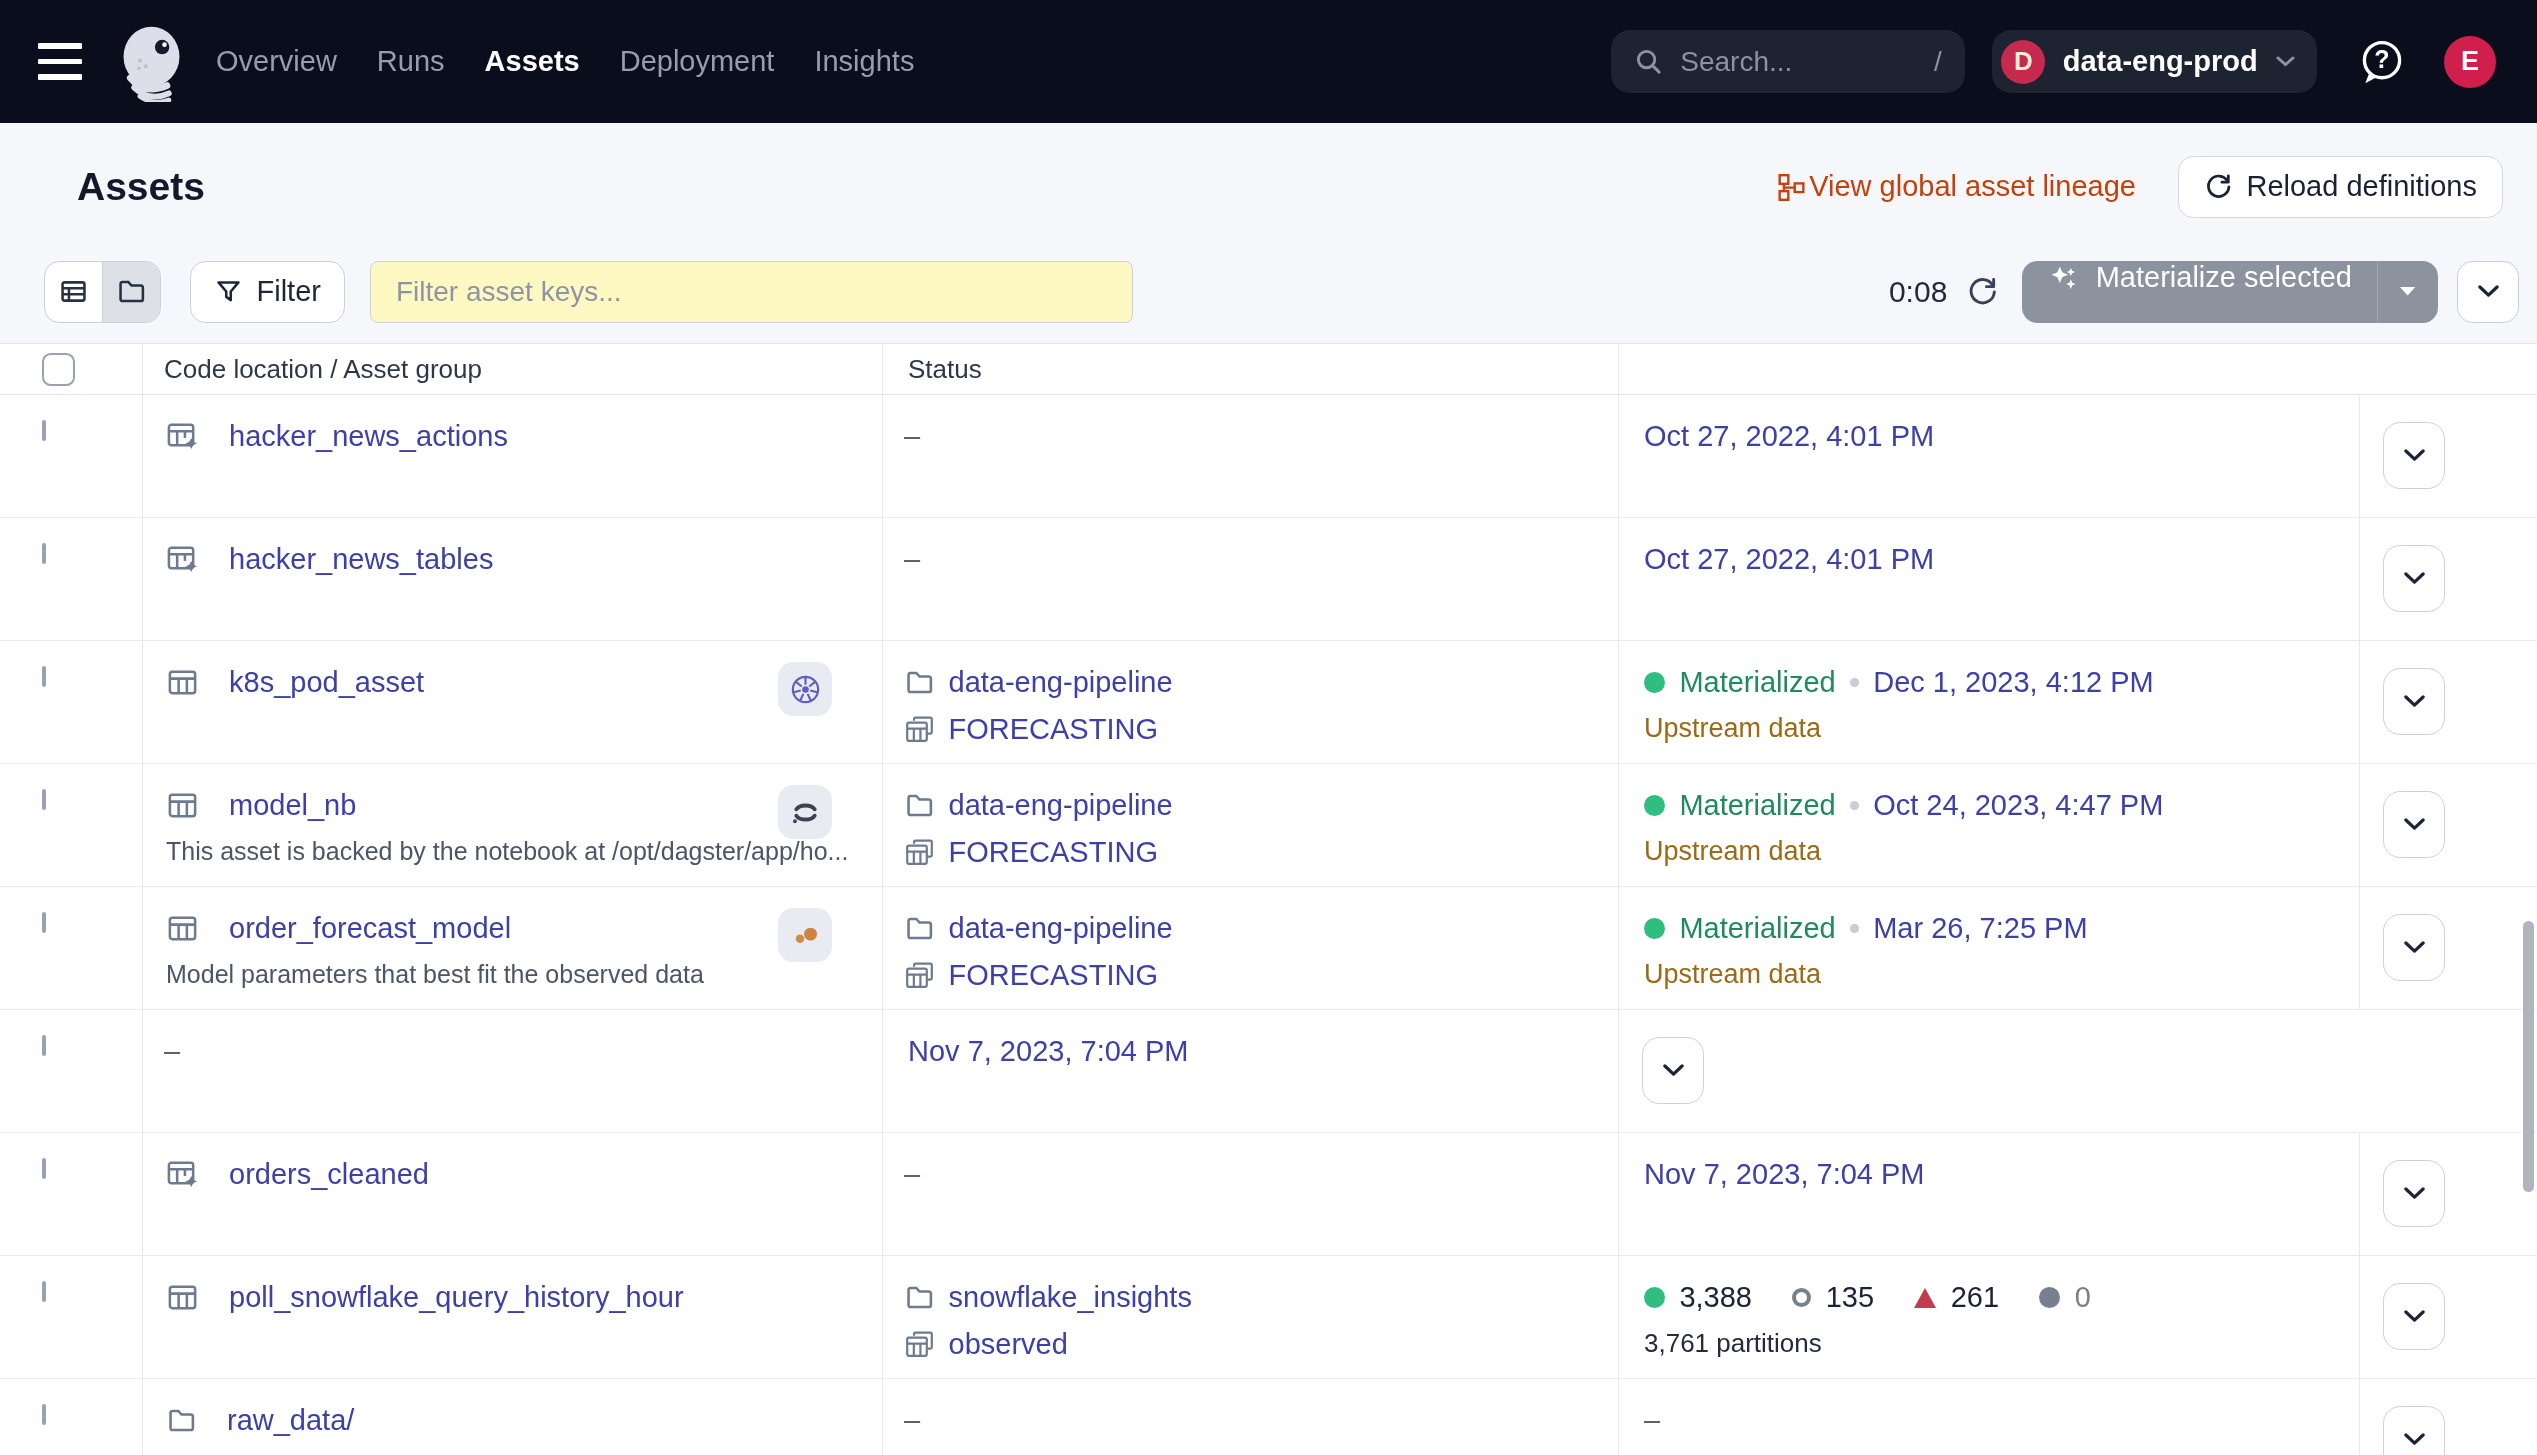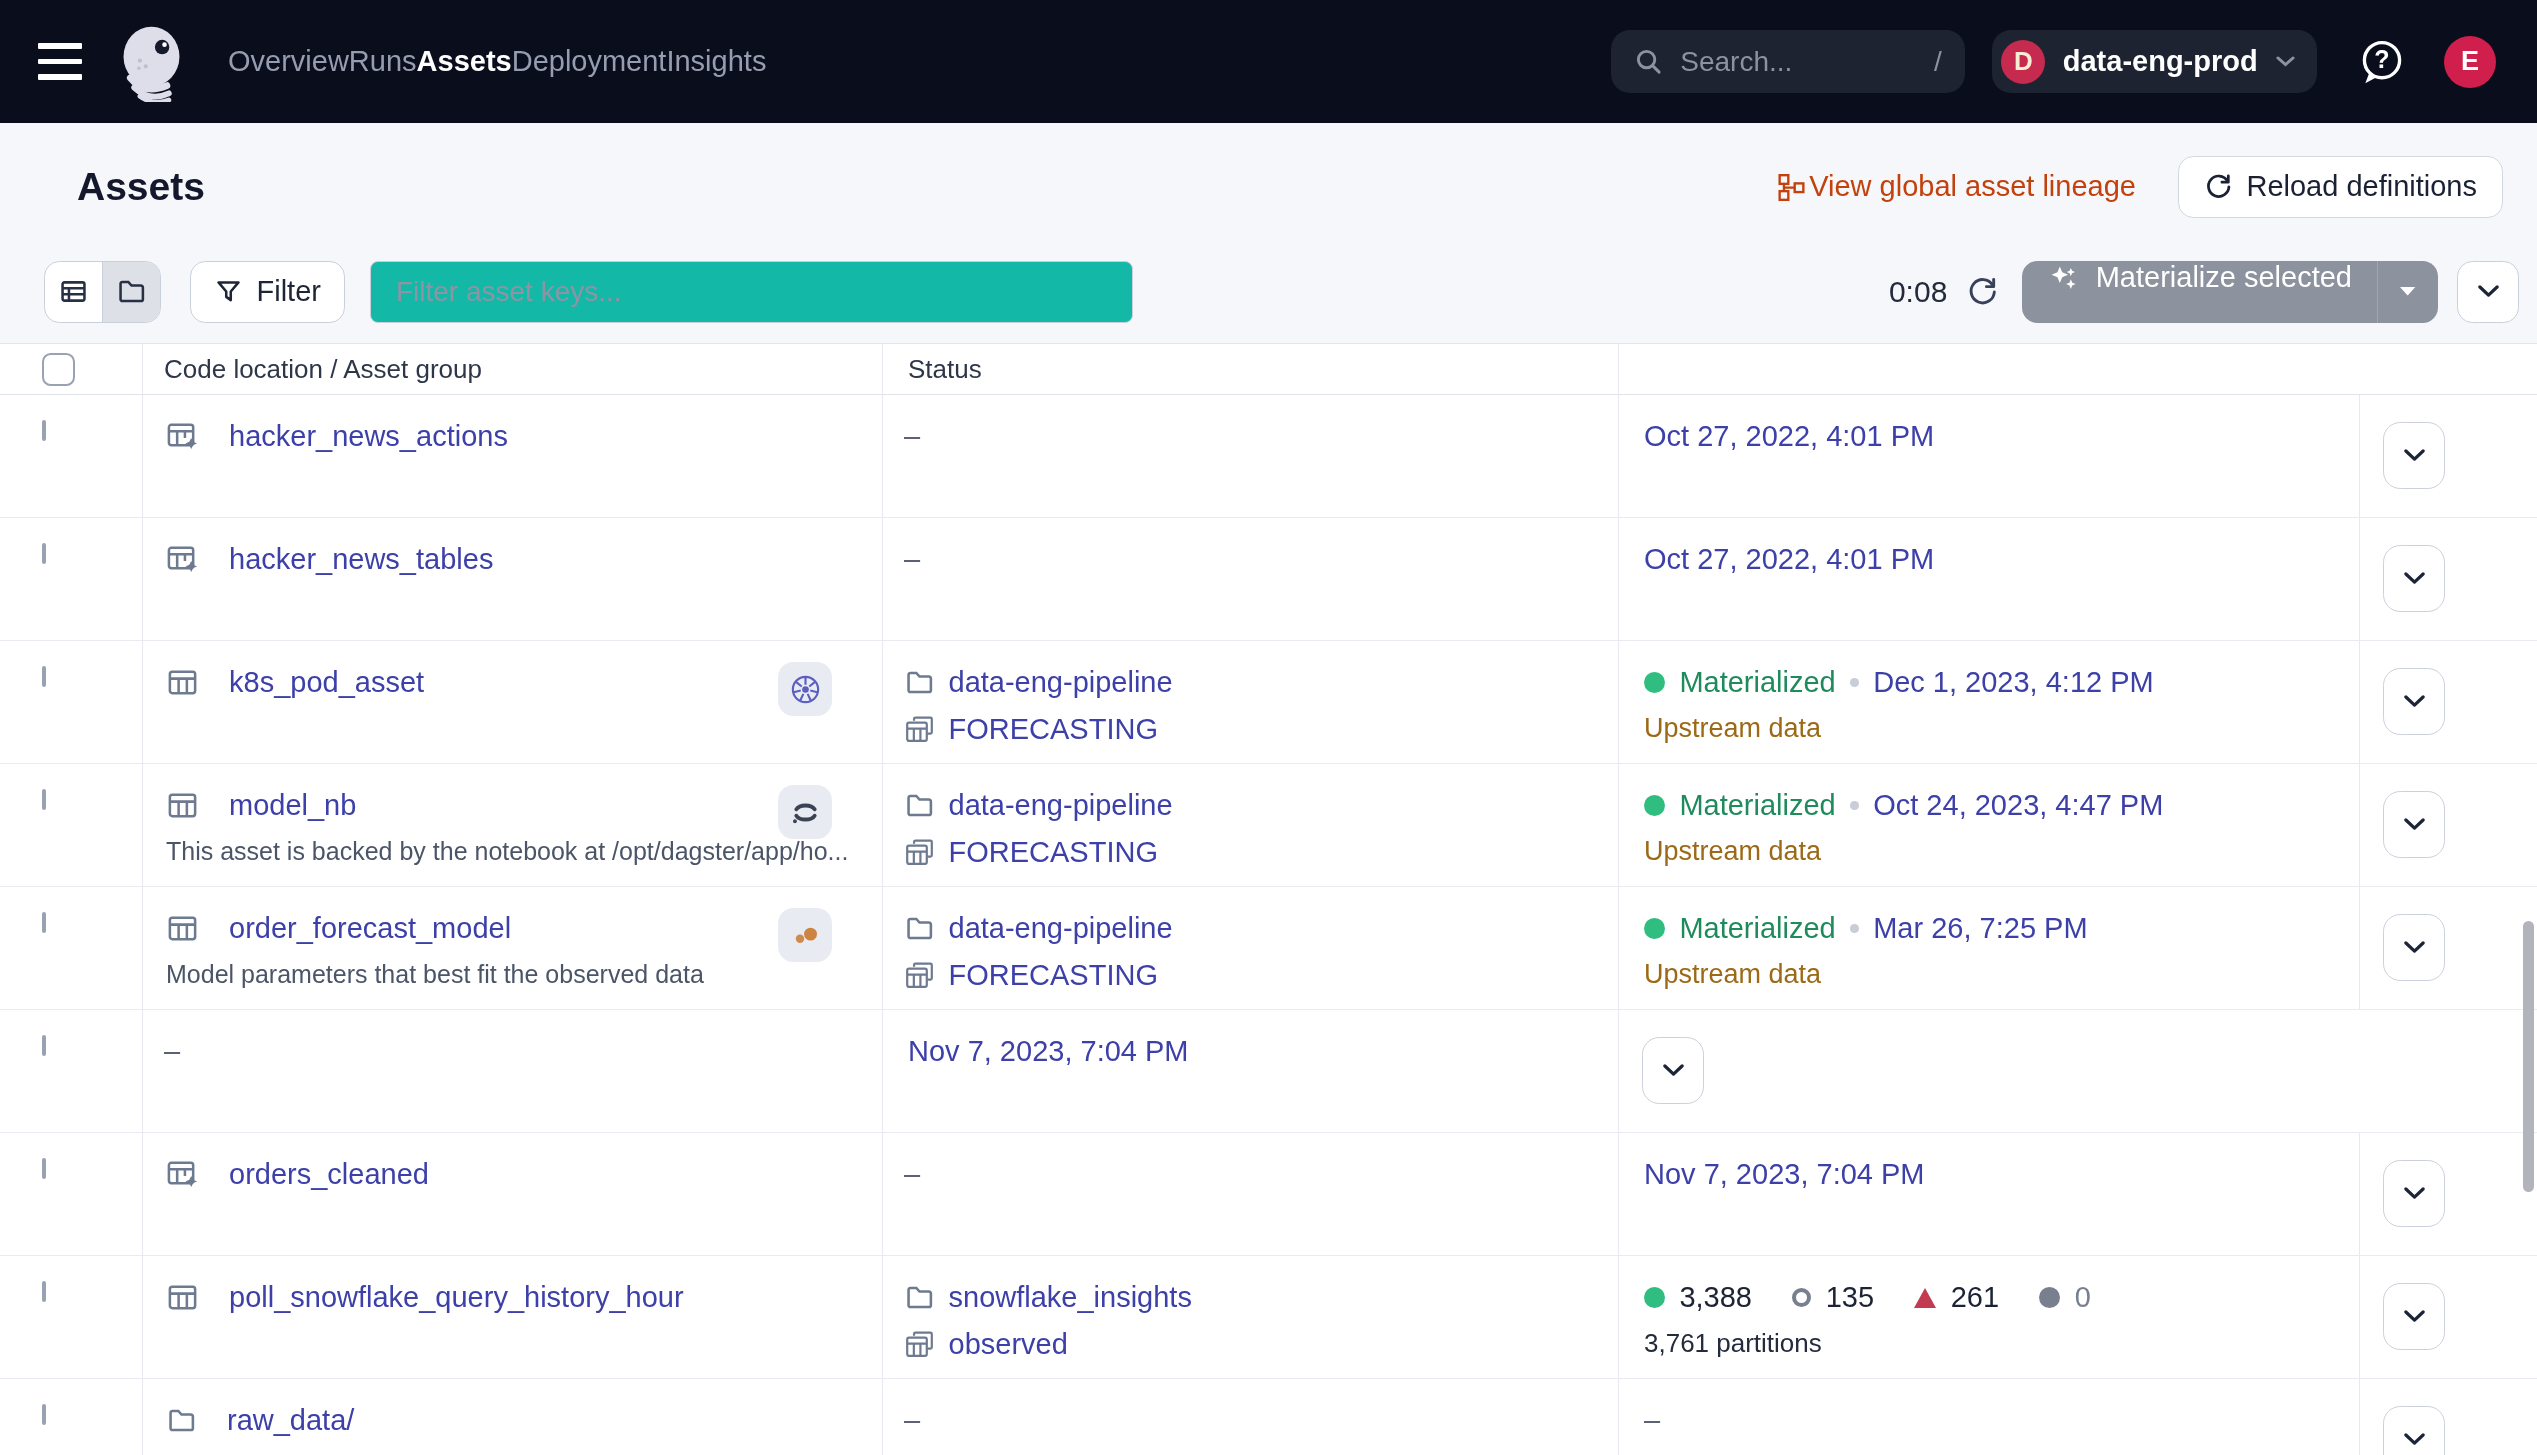--- a/index.html
+++ b/index.html
@@ -7,21 +7,21 @@
        font-family:"Liberation Sans","DejaVu Sans",sans-serif;color:#1a2134}
   a{text-decoration:none;cursor:pointer}
   svg{display:block}
 
   
   .nav{height:123px;background:#0a0d1c;display:flex;align-items:center;
        padding:0 42px 0 38px;box-sizing:border-box}
   .burger{display:flex;flex-direction:column;gap:9.6px;cursor:pointer}
   .burger i{display:block;width:44px;height:5.8px;background:#fff;border-radius:1px}
   .logo{margin-left:29px}
-  .nav-menu{display:flex;margin-left:36px;align-items:center}
+  .nav-menu{display:flex;margin-left:24px;gap:40px;align-items:center}
   .nav-item{font-size:29px;color:#969db0;cursor:pointer;white-space:nowrap}
   .nav-item.active{color:#ffffff;font-weight:700}
   .search-pill{margin-left:auto;width:354px;height:63px;background:#1d2331;
        border-radius:19px;display:flex;align-items:center;padding:0 23px;
        box-sizing:border-box;color:#8b92a1}
   .search-pill input{flex:1;min-width:0;background:transparent;border:none;outline:none;
        font-size:28px;color:#e8eaf0;margin-left:15.4px;font-family:inherit}
   .search-pill input::placeholder{color:#8b92a1}
   .slash{font-size:28px;color:#8b92a1}
   .env-pill{margin-left:27px;height:63px;background:#1d2331;border-radius:19px;
@@ -47,21 +47,21 @@
   .toolbar{height:94px;display:flex;align-items:center;padding:0 19px 10px 44px;
        border-bottom:1.9px solid #e2e5ec;box-sizing:border-box}
   .toggle{display:flex;height:62px;border:1.9px solid #c9cfdb;border-radius:15.4px;
        overflow:hidden;background:#fff;box-sizing:border-box}
   .toggle .seg{width:57px;display:flex;align-items:center;justify-content:center;
        color:#273044;cursor:pointer}
   .toggle .seg.right{background:#dde0e7;border-left:1.9px solid #c9cfdb}
   .btn-filter{margin-left:29px;display:flex;align-items:center;gap:13.5px;height:62px;
        padding:0 23px;background:#fff;border:1.9px solid #c9cfdb;border-radius:15.4px;
        font-size:29px;color:#1d2537;cursor:pointer;font-family:inherit;box-sizing:border-box}
-  .filter-input{margin-left:25px;width:763px;height:62px;background:#14b8a6;
+  .filter-input{margin-left:25px;width:763px;height:62px;background:#fef9c3;
        border:1.9px solid #c9cfdb;border-radius:8px;font-size:28px;color:#1d2537;
        padding:0 25px;box-sizing:border-box;font-family:inherit;outline:none}
   .filter-input::placeholder{color:#8d95a5}
   .toolbar-right{margin-left:auto;display:flex;align-items:center}
   .timer{font-size:30px;color:#222a3c}
   .refresh{margin-left:19px;color:#39415a;cursor:pointer;display:flex}
   .btn-mat{margin-left:23px;height:62px;background:#8d939e;border-radius:15.4px;
        display:flex;align-items:stretch;color:#fff;font-size:29px;overflow:hidden;cursor:pointer}
   .mat-main{display:flex;align-items:flex-start;gap:15.4px;padding:0 25px}
   .mat-split{width:60px;border-left:1.9px solid #a0a5ae;display:flex;align-items:center;

